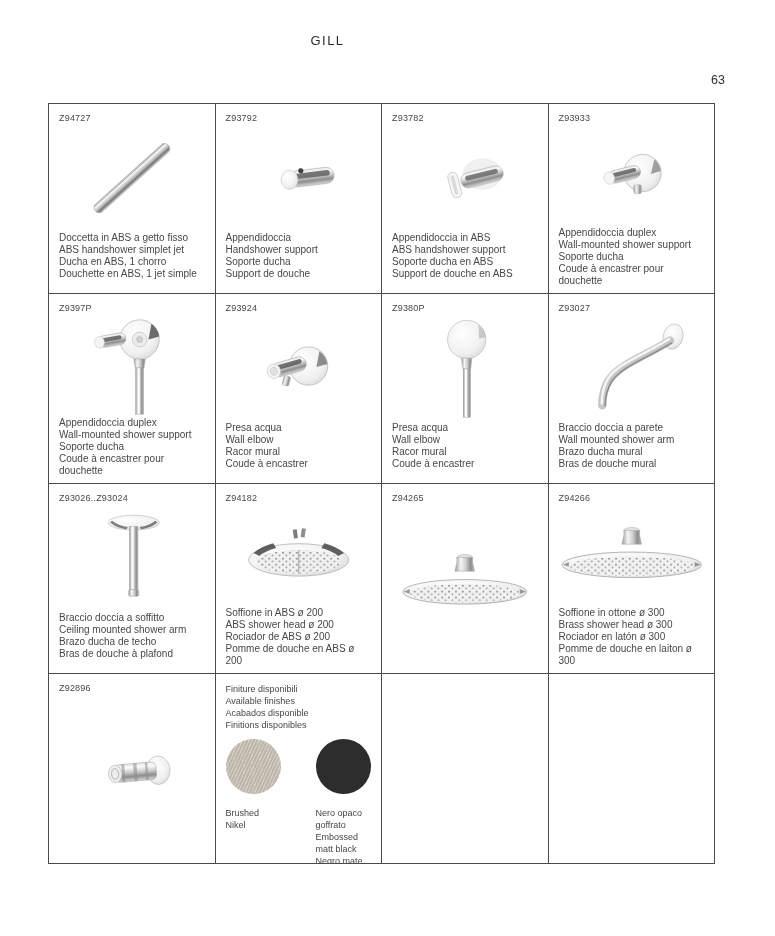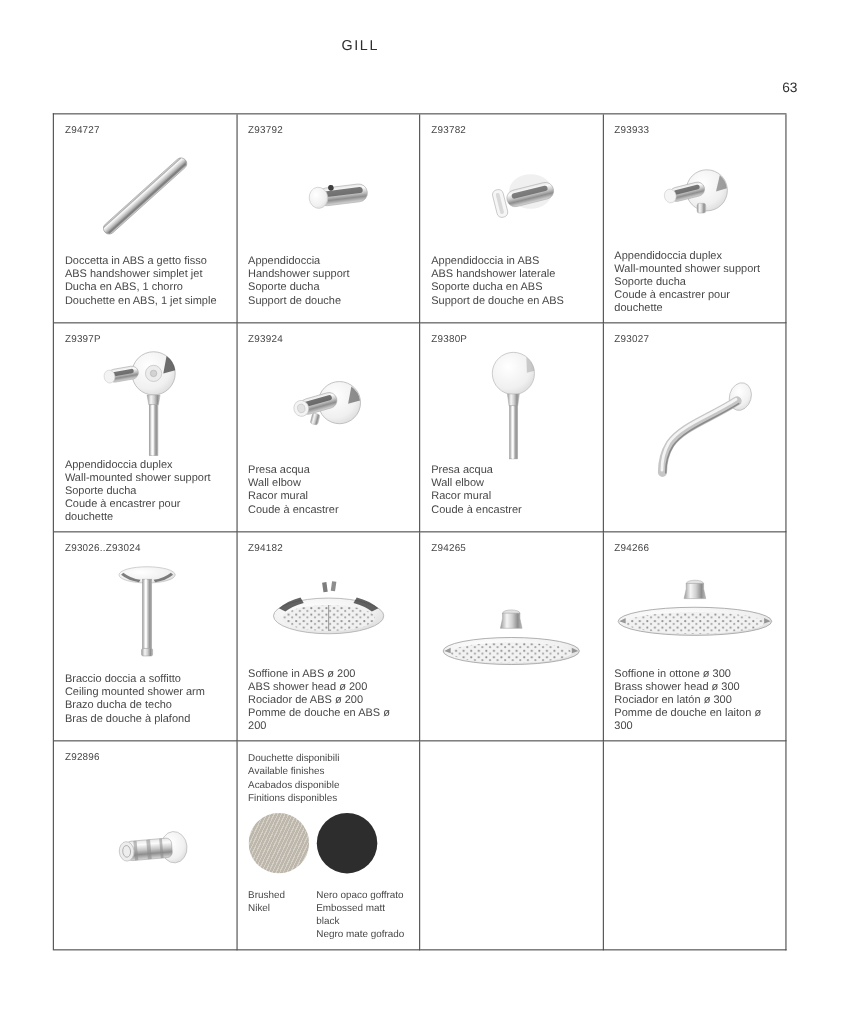--- a/index.html
+++ b/index.html
@@ -30,21 +30,21 @@
     border-right:1px solid #4a4a4a;
     border-bottom:1px solid #4a4a4a;
     padding:9px 10px 13px 10px;
     display:flex; flex-direction:column;
     overflow:hidden;
   }
   .code { font-size:9px; color:#474747; letter-spacing:0.2px; }
   .img { flex:1; display:flex; align-items:center; justify-content:center; }
   .desc { margin-top:auto; font-size:10px; line-height:12px; color:#474747; }
   .fin-header { font-size:9px; line-height:12px; color:#474747; }
-  .fin-row { display:flex; gap:7px; margin-top:8px; }
+  .fin-row { display:flex; gap:35px; margin-top:8px; }
   .fin-col { display:flex; flex-direction:column; }
   .swatch { width:55px; height:55px; border-radius:50%; }
   .swatch.brushed {
     background-image:repeating-linear-gradient(115deg,
       rgba(255,255,255,0.28) 0 1px, rgba(90,80,65,0.06) 1px 3px);
   }
   .fin-labels { margin-top:13px; font-size:9px; line-height:12px; color:#474747; }
 </style>
 </head>
 <body>
@@ -130,21 +130,21 @@
         <g transform="rotate(-14 80 54)">
           <rect x="70" y="46" width="44" height="15.5" rx="7.5" fill="url(#cv)" stroke="#a8a8a8" stroke-width="0.5"></rect>
           <rect x="75" y="49" width="34" height="5" rx="2.5" fill="#686868" opacity="0.85"></rect>
           <rect x="58" y="42" width="10" height="26" rx="4.5" fill="#f6f6f6" stroke="#bfbfbf" stroke-width="0.7"></rect>
           <rect x="61" y="45" width="3.5" height="20" rx="1.7" fill="#d9d9d9"></rect>
         </g>
       </svg>
     </div>
     <div class="desc">
       <div>Appendidoccia in ABS</div>
-      <div>ABS handshower laterale</div>
+      <div>ABS handshower support</div>
       <div>Soporte ducha en ABS</div>
       <div>Support de douche en ABS</div>
     </div>
   </div>
 
   <div class="cell">
     <div class="code">Z93933</div>
     <div class="img">
       <svg width="148" height="104" viewBox="0 0 148 104">
         <circle cx="85" cy="50" r="19" fill="url(#pl)" stroke="#b3b3b3" stroke-width="0.7"></circle>
@@ -235,20 +235,26 @@
 
   <div class="cell">
     <div class="code">Z93027</div>
     <div class="img">
       <svg width="148" height="104" viewBox="0 0 148 104">
         <ellipse cx="116" cy="20" rx="10" ry="13" fill="url(#pl)" stroke="#b5b5b5" stroke-width="0.6" transform="rotate(16 116 20)"></ellipse>
         <path d="M113 24 C 88 40, 62 48, 51 64 C 46 72, 44 80, 44 90" fill="none" stroke="#c6c6c6" stroke-width="8.5" stroke-linecap="round"></path>
         <path d="M112 22.5 C 87 38.5, 61 46.5, 50 62.5 C 45.5 70, 43.5 78, 43.5 88" fill="none" stroke="#f4f4f4" stroke-width="2.6" stroke-linecap="round"></path>
         <path d="M114.5 26.5 C 90 42, 64.5 50, 53.8 65.5 C 49 73, 47 81, 47 90.5" fill="none" stroke="#8b8b8b" stroke-width="1.5" stroke-linecap="round"></path>
       </svg>
+    </div>
+    <div class="desc">
+      <div>Braccio doccia a parete</div>
+      <div>Wall mounted shower arm</div>
+      <div>Brazo ducha mural</div>
+      <div>Bras de douche mural</div>
     </div>
   </div>
 
   <div class="cell">
     <div class="code">Z93026..Z93024</div>
     <div class="img">
       <svg width="148" height="104" viewBox="0 0 148 104">
         <ellipse cx="76" cy="16" rx="26" ry="7.5" fill="url(#pl)" stroke="#b8b8b8" stroke-width="0.6"></ellipse>
         <path d="M54 14 q7 5.5 16 6.5 l-1.5 2.3 q-10 -1.3 -16.5 -6.8 Z" fill="#4c4c4c" opacity="0.7"></path>
         <path d="M98 14 q-7 5.5 -16 6.5 l1.5 2.3 q10 -1.3 16.5 -6.8 Z" fill="#4c4c4c" opacity="0.7"></path>
@@ -335,21 +341,21 @@
           <rect x="88" y="43" width="2.5" height="18" fill="#8a8a8a" opacity="0.55"></rect>
           <ellipse cx="57" cy="52" rx="6.8" ry="9" fill="#ededed" stroke="#bdbdbd" stroke-width="0.7"></ellipse>
           <ellipse cx="57" cy="52" rx="3.6" ry="5.4" fill="none" stroke="#a8a8a8" stroke-width="0.8"></ellipse>
         </g>
       </svg>
     </div>
   </div>
 
   <div class="cell">
     <div class="fin-header">
-      <div>Douchette disponibili</div>
+      <div>Finiture disponibili</div>
       <div>Available finishes</div>
       <div>Acabados disponible</div>
       <div>Finitions disponibles</div>
     </div>
     <div class="fin-row">
       <div class="fin-col">
         <div class="swatch brushed" style="background-color: rgb(196, 189, 178);"></div>
         <div class="fin-labels">
           <div>Brushed Nikel</div>
         </div>

